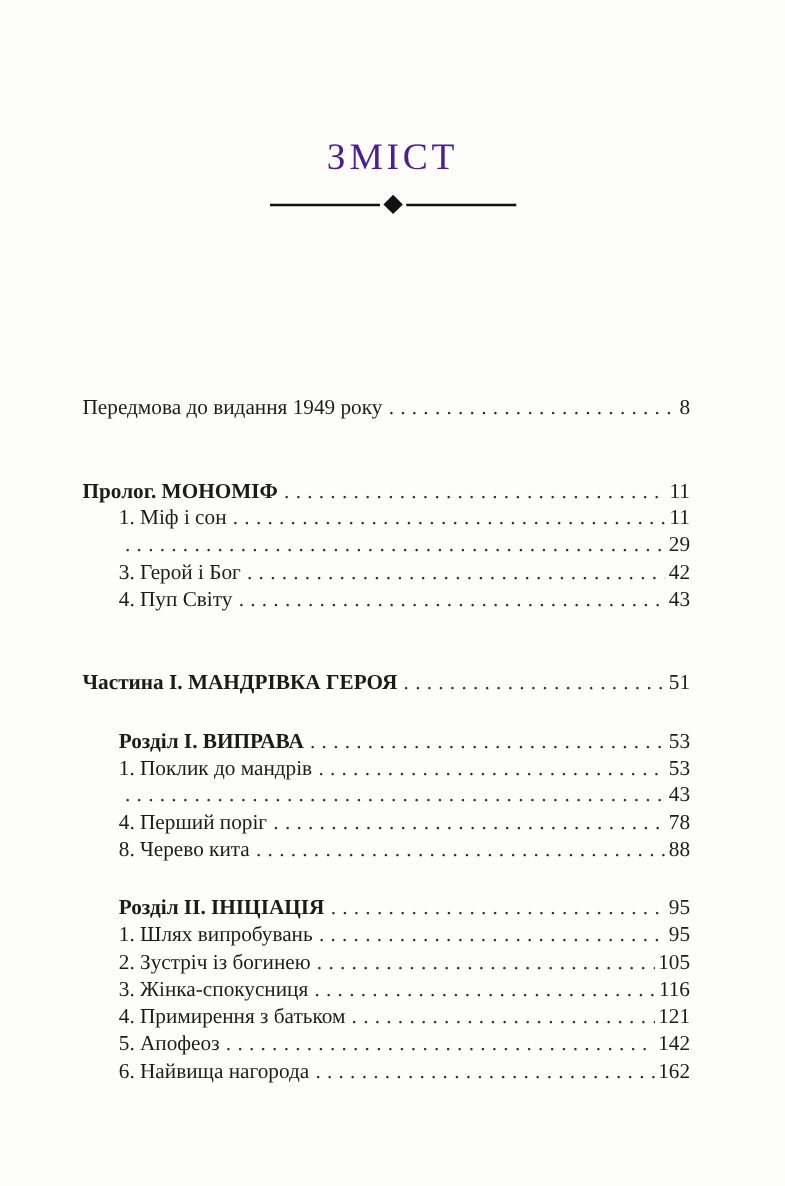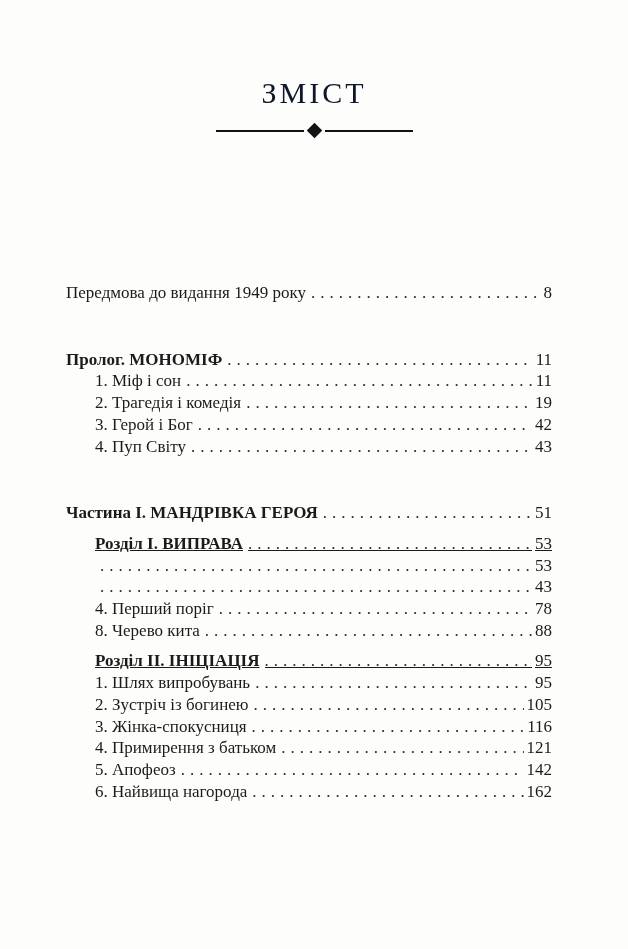--- a/index.html
+++ b/index.html
@@ -17,23 +17,24 @@
     width: 628px;
     height: 949px;
     padding: 76px 76px 0 66px;
   }
 
   .title {
     text-align: center;
     font-size: 30px;
     font-weight: normal;
     letter-spacing: 3px;
-    color: #0f172a;
+    color: #4c1d95;
     
     margin-right: -10px;
+    margin-top: 33px;
   }
 
   .divider {
     display: flex;
     align-items: center;
     justify-content: center;
     margin-top: 15px;
     margin-right: -10px;
   }
   .divider .line {
@@ -53,21 +54,21 @@
     font-size: 17px;
   }
 
   .toc-row {
     display: flex;
     align-items: baseline;
     line-height: 21.7px;
   }
 
   .toc-row.section { margin-top: 45px; font-weight: bold; align-items: center; }
-  .toc-row.chapter { margin-top: 9px; font-weight: bold; padding-left: 29px; text-decoration: underline; }
+  .toc-row.chapter { margin-top: 25px; font-weight: bold; padding-left: 29px; }
   .toc-row.item    { padding-left: 29px; }
   .toc-row.top     { margin-top: 0; text-align: right; }
 
   .toc-label {
     white-space: nowrap;
   }
 
   .toc-dots {
     flex: 1;
     overflow: hidden;
@@ -110,23 +111,22 @@
         <span class="toc-label">Пролог. МОНОМІФ</span>
         <span class="toc-dots"></span>
         <span class="toc-page">11</span>
       </div>
       <div class="toc-row item">
         <span class="toc-label">1. Міф і сон</span>
         <span class="toc-dots"></span>
         <span class="toc-page">11</span>
       </div>
       <div class="toc-row item">
-        <span class="toc-label">2. Трагедія і комедія</span>
-        <span class="toc-dots"></span>
-        <span class="toc-page">19</span>
+        <span class="toc-dots"></span>
+        <span class="toc-page">29</span>
       </div>
       <div class="toc-row item">
         <span class="toc-label">3. Герой і Бог</span>
         <span class="toc-dots"></span>
         <span class="toc-page">42</span>
       </div>
       <div class="toc-row item">
         <span class="toc-label">4. Пуп Світу</span>
         <span class="toc-dots"></span>
         <span class="toc-page">43</span>
@@ -135,20 +135,21 @@
         <span class="toc-label">Частина I. МАНДРІВКА ГЕРОЯ</span>
         <span class="toc-dots"></span>
         <span class="toc-page">51</span>
       </div>
       <div class="toc-row chapter">
         <span class="toc-label">Розділ I. ВИПРАВА</span>
         <span class="toc-dots"></span>
         <span class="toc-page">53</span>
       </div>
       <div class="toc-row item">
+        <span class="toc-label">1. Поклик до мандрів</span>
         <span class="toc-dots"></span>
         <span class="toc-page">53</span>
       </div>
       <div class="toc-row item">
         <span class="toc-dots"></span>
         <span class="toc-page">43</span>
       </div>
       <div class="toc-row item">
         <span class="toc-label">4. Перший поріг</span>
         <span class="toc-dots"></span>

